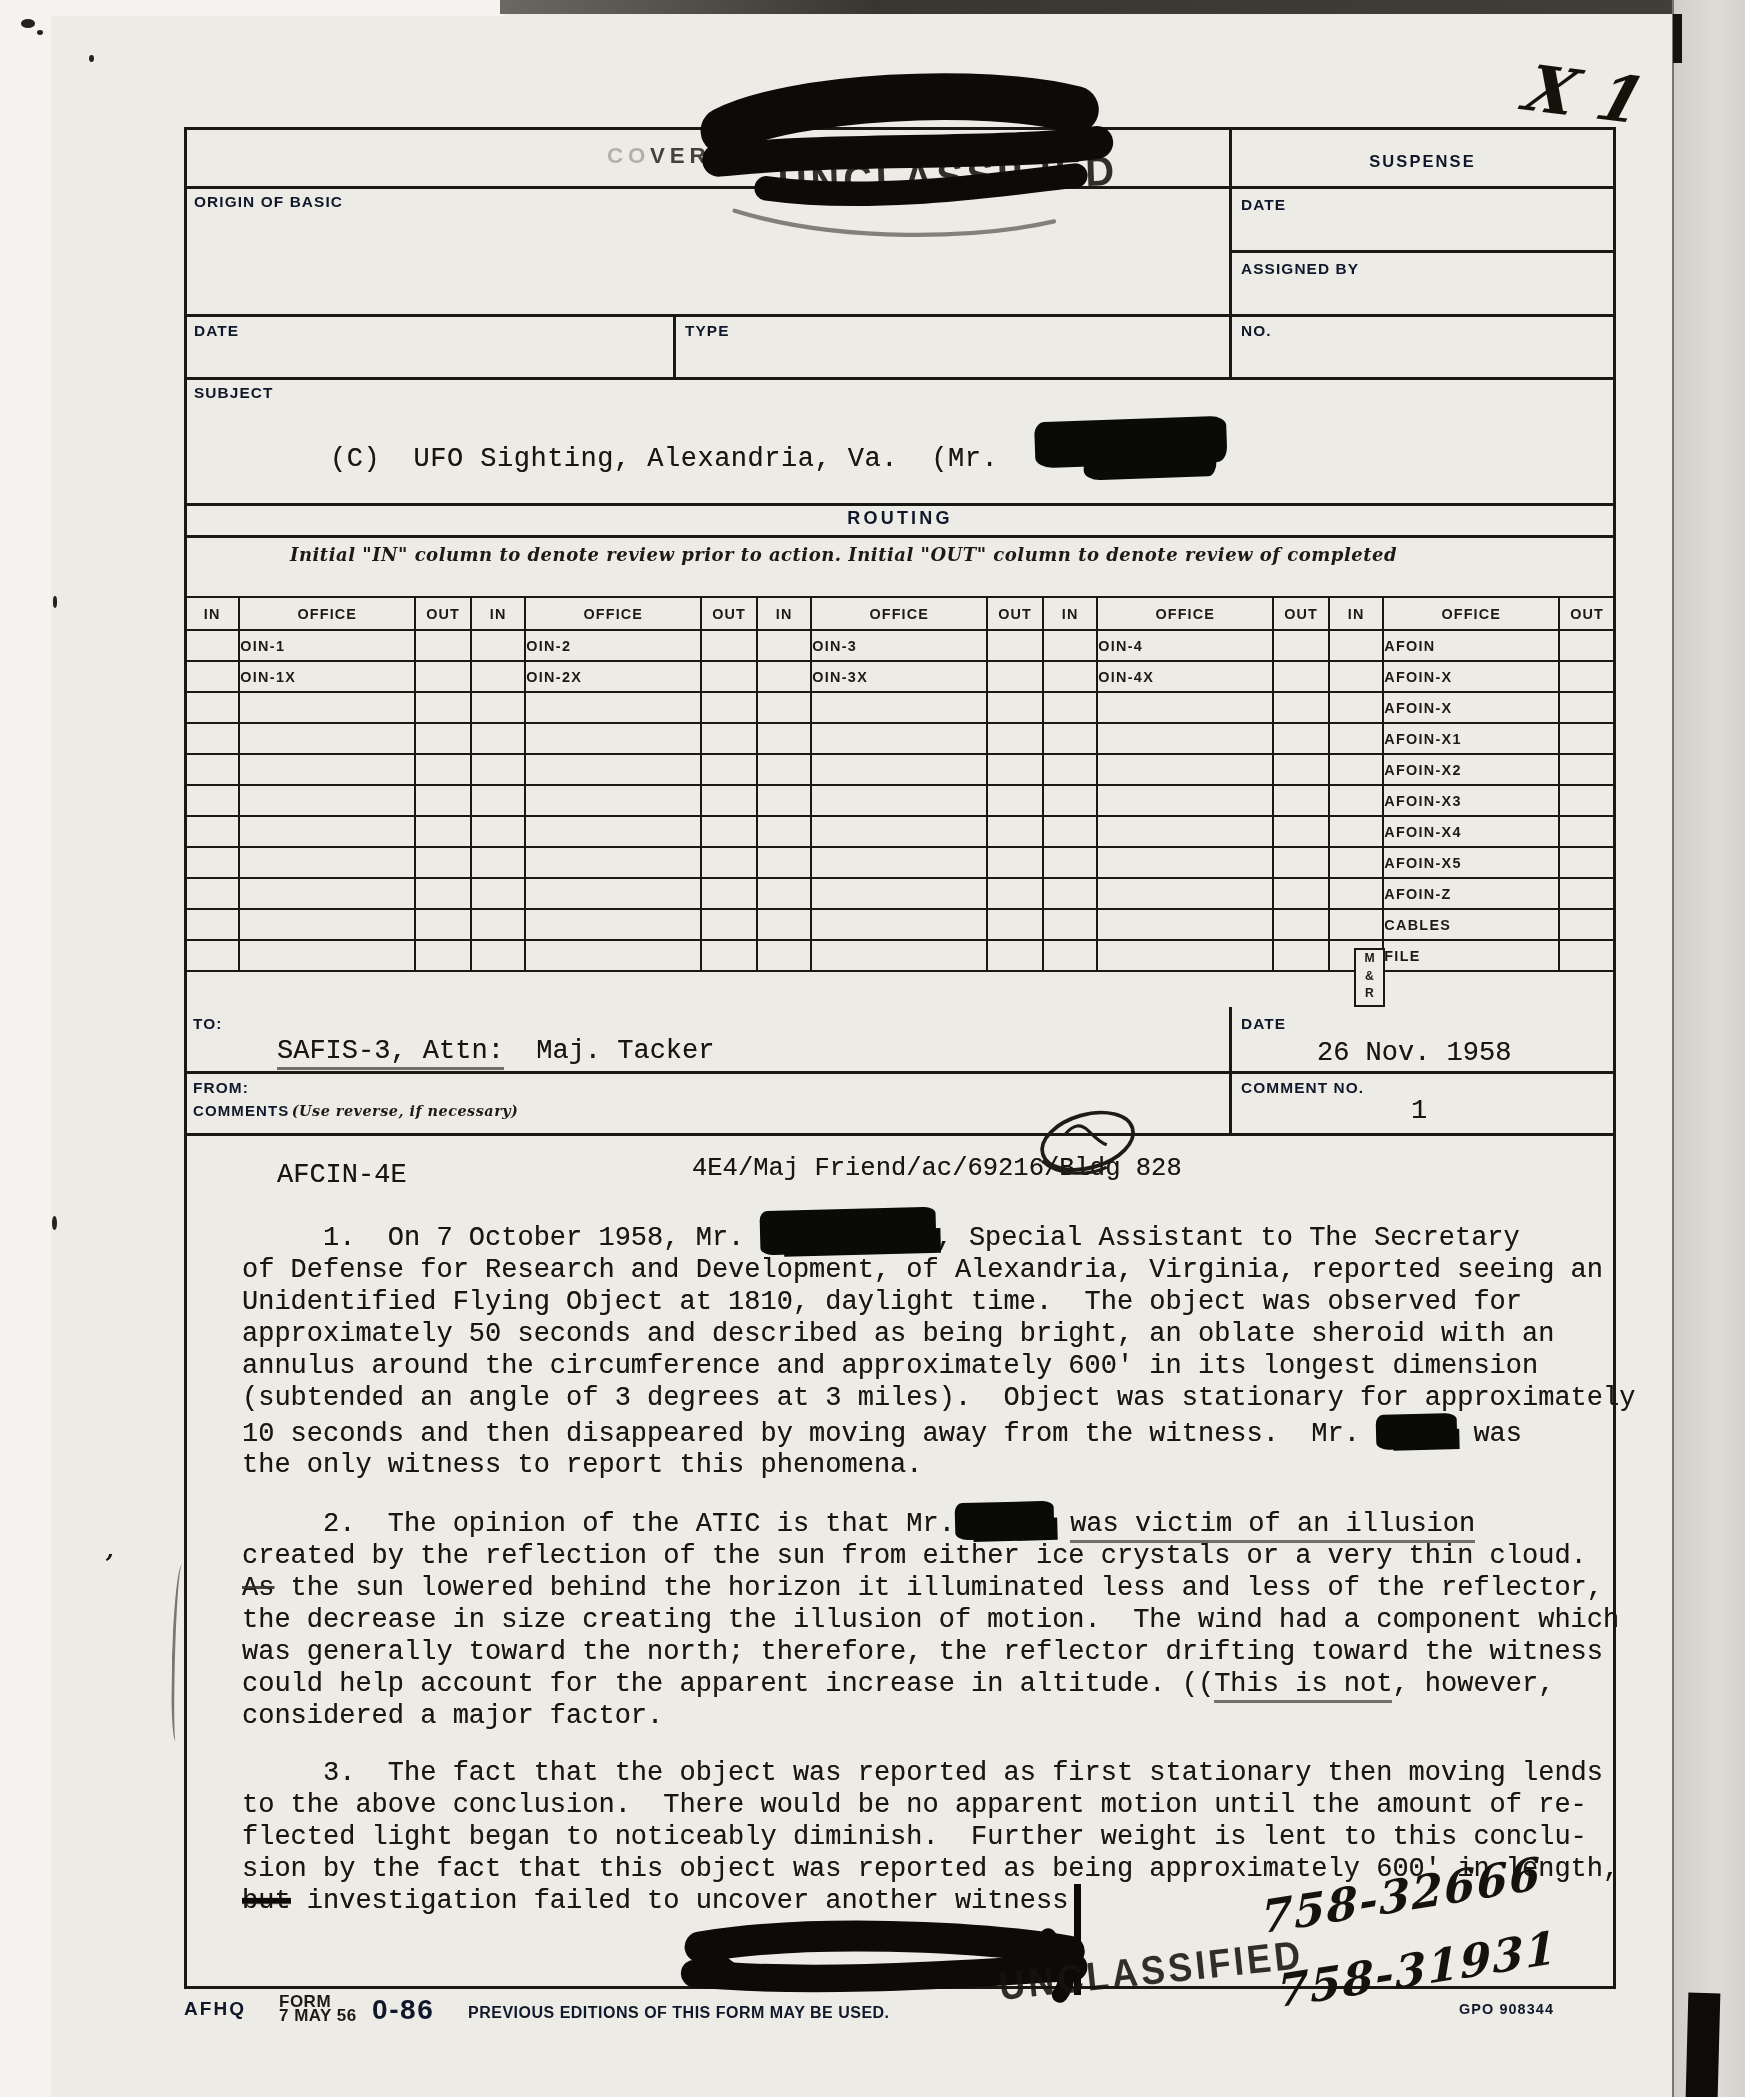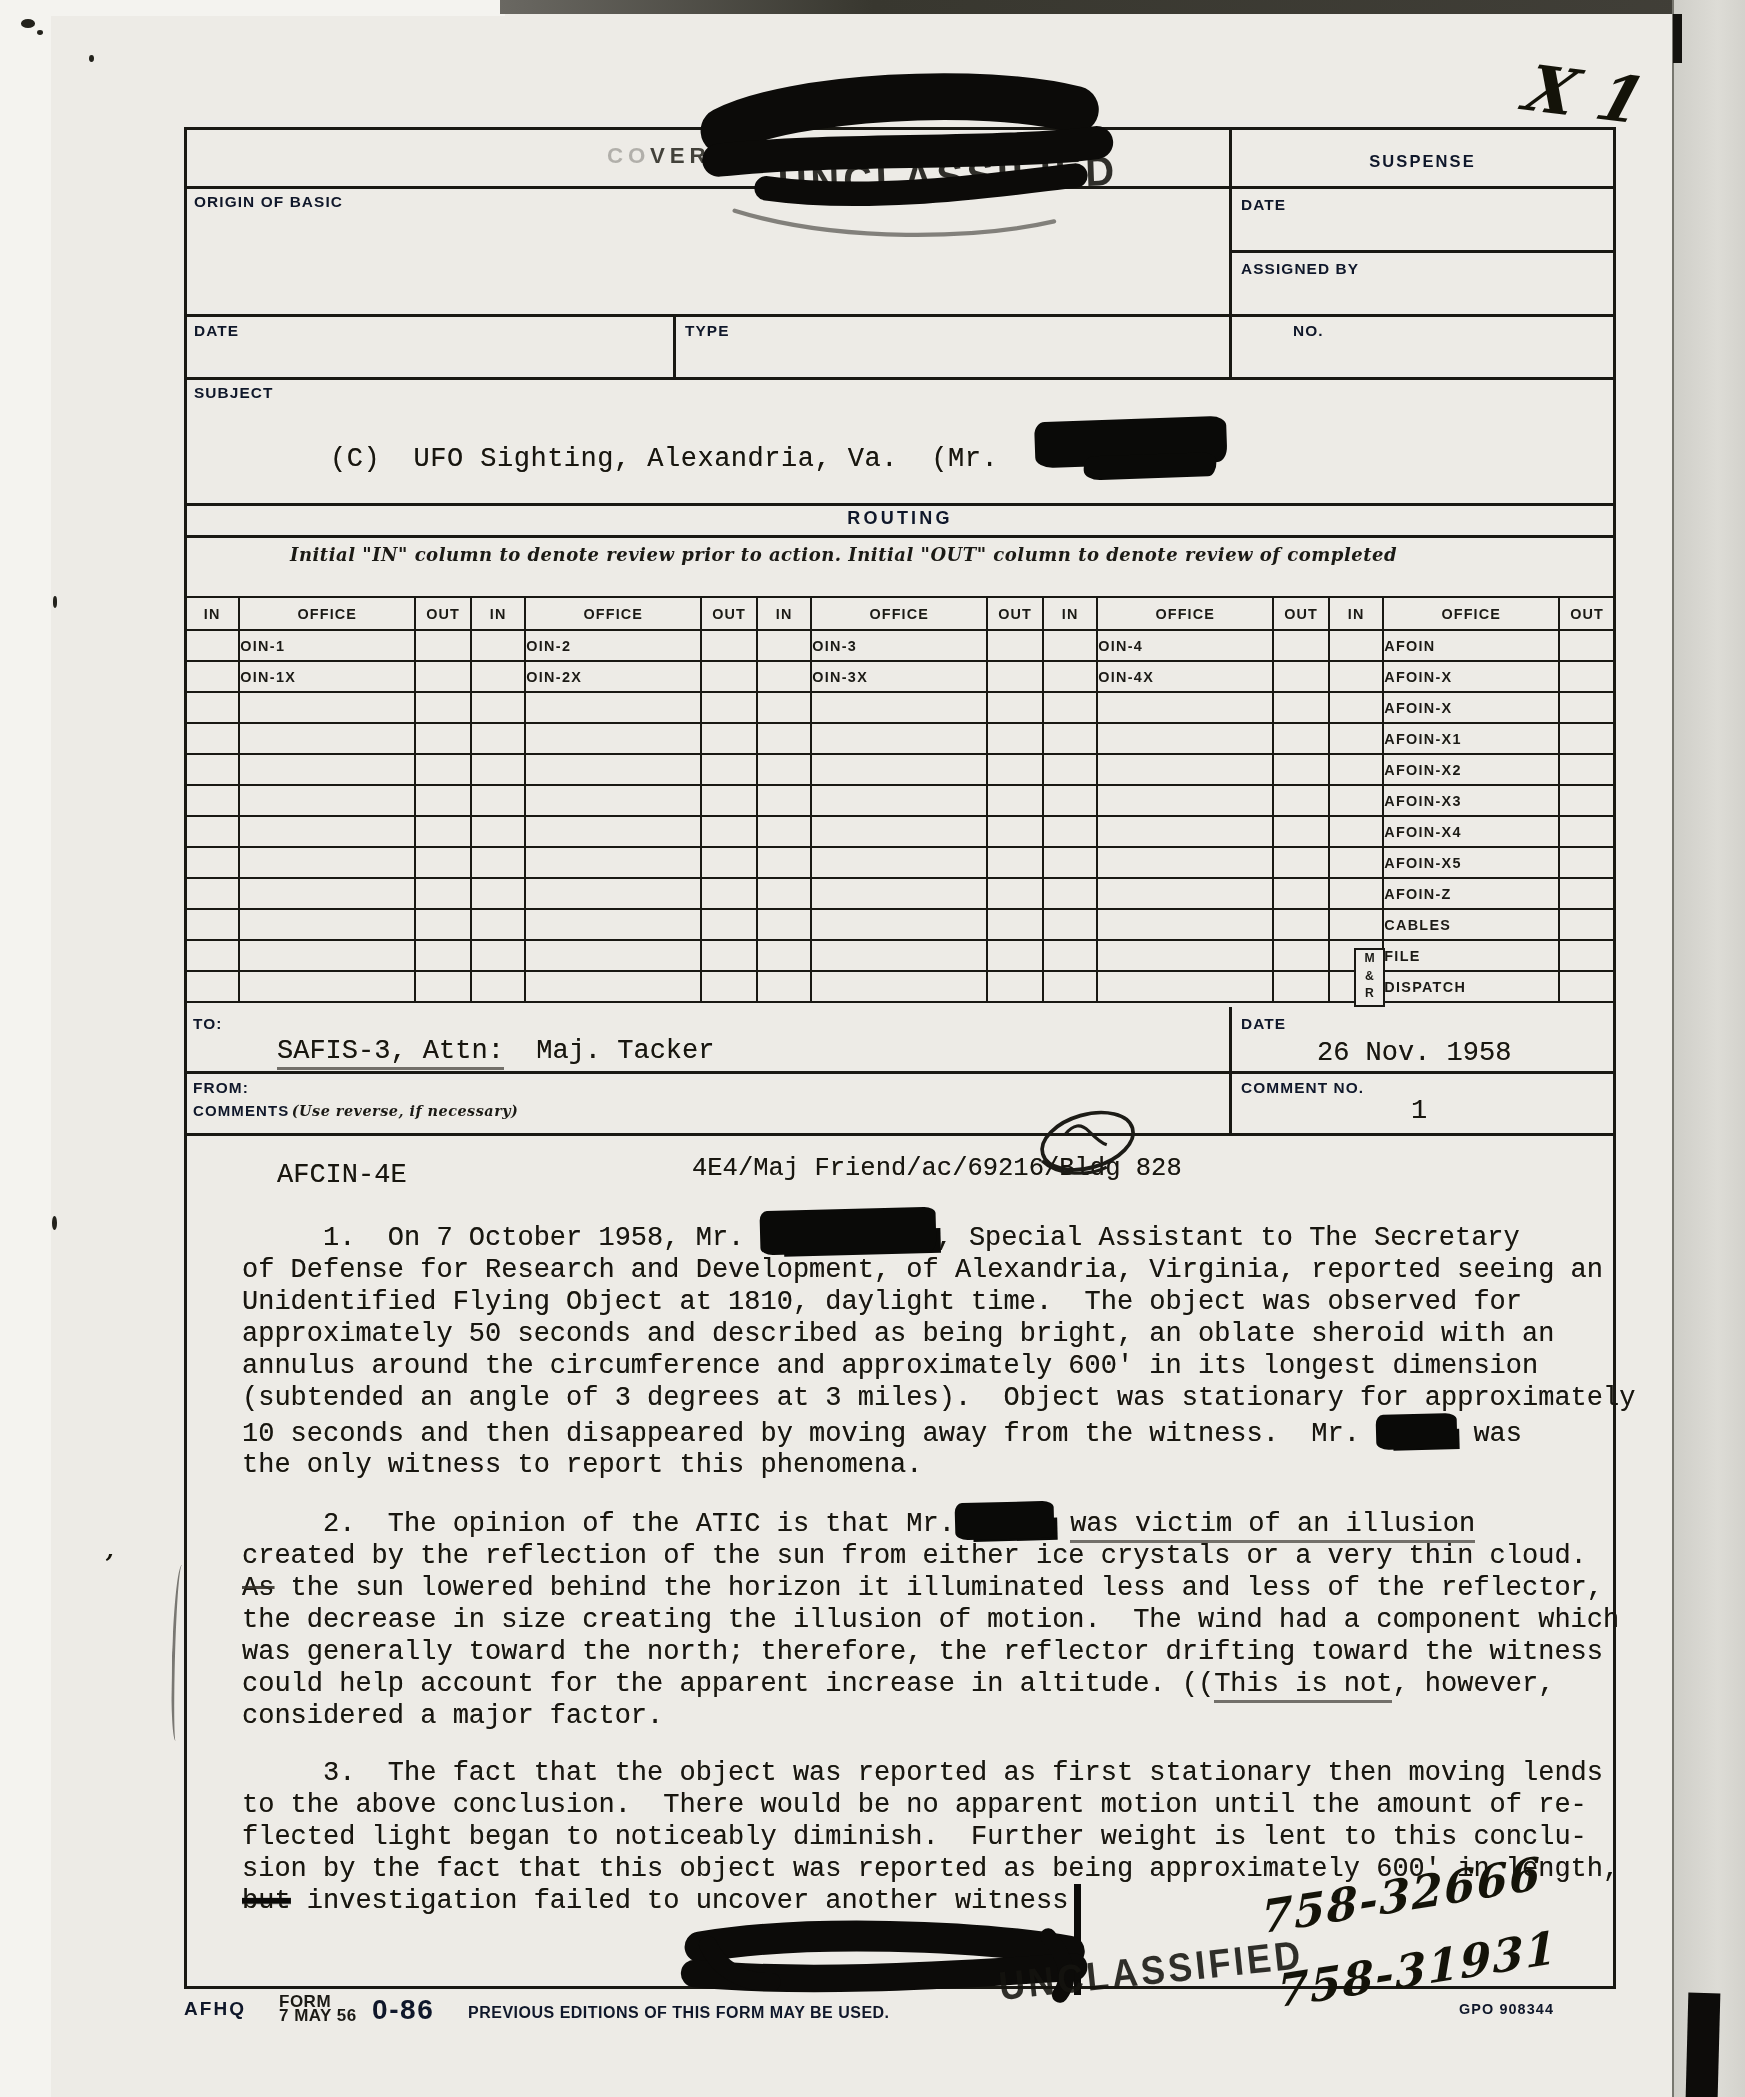--- a/index.html
+++ b/index.html
@@ -102,21 +102,21 @@
     <path d="M125,258 C325,286 565,250 705,234" stroke="#0c0b09" stroke-width="46" fill="none" stroke-linecap="round"></path>
     <path d="M65,300 C265,362 525,352 665,320" stroke="#2a2822" stroke-width="8" fill="none" opacity=".55" stroke-linecap="round"></path>
   </svg>
 
   <div class="abs lbl" style="left:194px;top:193px;">ORIGIN OF BASIC</div>
   <div class="abs lbl lbl-center" style="left:1229px;top:152px;width:387px;letter-spacing:2.1px;font-size:16.5px;">SUSPENSE</div>
   <div class="abs lbl" style="left:1241px;top:196px;">DATE</div>
   <div class="abs lbl" style="left:1241px;top:260px;">ASSIGNED BY</div>
   <div class="abs lbl" style="left:194px;top:322px;">DATE</div>
   <div class="abs lbl" style="left:685px;top:322px;">TYPE</div>
-  <div class="abs lbl" style="left:1293px;top:322px;text-align:center;">NO.</div>
+  <div class="abs lbl" style="left:1241px;top:322px;text-align:center;">NO.</div>
 
   <div class="abs lbl" style="left:194px;top:384px;">SUBJECT</div>
   <div class="abs typed" style="left:330px;top:444px;letter-spacing:0.5px;">(C)  UFO Sighting, Alexandria, Va.  (Mr.</div>
   <div class="abs" style="left:1035px;top:419px;transform:rotate(-2deg);">
     <div class="blob" style="width:192px;height:46px;"></div>
     <div class="blob" style="width:133px;height:23.4px;margin:-9.6px 0 0 48px;"></div>
   </div>
 
   <div class="abs lbl lbl-center" style="left:184px;top:508px;width:1432px;font-size:18px;letter-spacing:3.2px;">ROUTING</div>
   <div class="abs note-italic" style="left:290px;top:544px;font-size:18px;">Initial "IN" column to denote review prior to action.  Initial "OUT" column to denote review of completed</div>
@@ -339,37 +339,20 @@
           <td class="in"></td>
           <td class="office"></td>
           <td class="out"></td>
           <td class="in"></td>
           <td class="office"></td>
           <td class="out"></td>
           <td class="in"></td>
           <td class="office">FILE</td>
           <td class="out"></td>
         </tr>
-        <tr>
-          <td class="in"></td>
-          <td class="office"></td>
-          <td class="out"></td>
-          <td class="in"></td>
-          <td class="office"></td>
-          <td class="out"></td>
-          <td class="in"></td>
-          <td class="office"></td>
-          <td class="out"></td>
-          <td class="in"></td>
-          <td class="office"></td>
-          <td class="out"></td>
-          <td class="in"></td>
-          <td class="office">DISPATCH</td>
-          <td class="out"></td>
-        </tr>
       </tbody>
   </table>
   <div class="abs mr-box">M
 &amp;
 R</div>
 
   <div class="abs lbl" style="left:193px;top:1015px;">TO:</div>
   <div class="abs typed" style="left:277px;top:1036px;"><span class="u-pencil">SAFIS-3, Attn:</span>  Maj. Tacker</div>
   <div class="abs lbl" style="left:1241px;top:1015px;">DATE</div>
   <div class="abs typed" style="left:1317px;top:1038px;">26 Nov. 1958</div>

